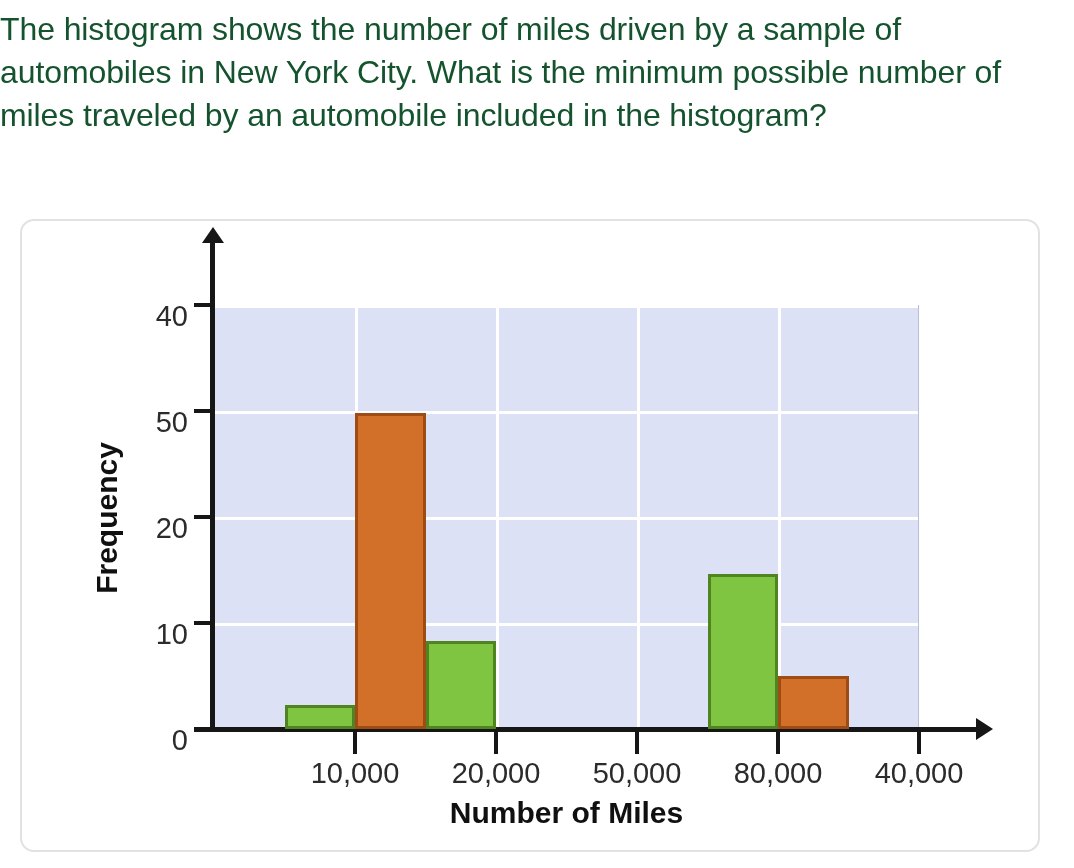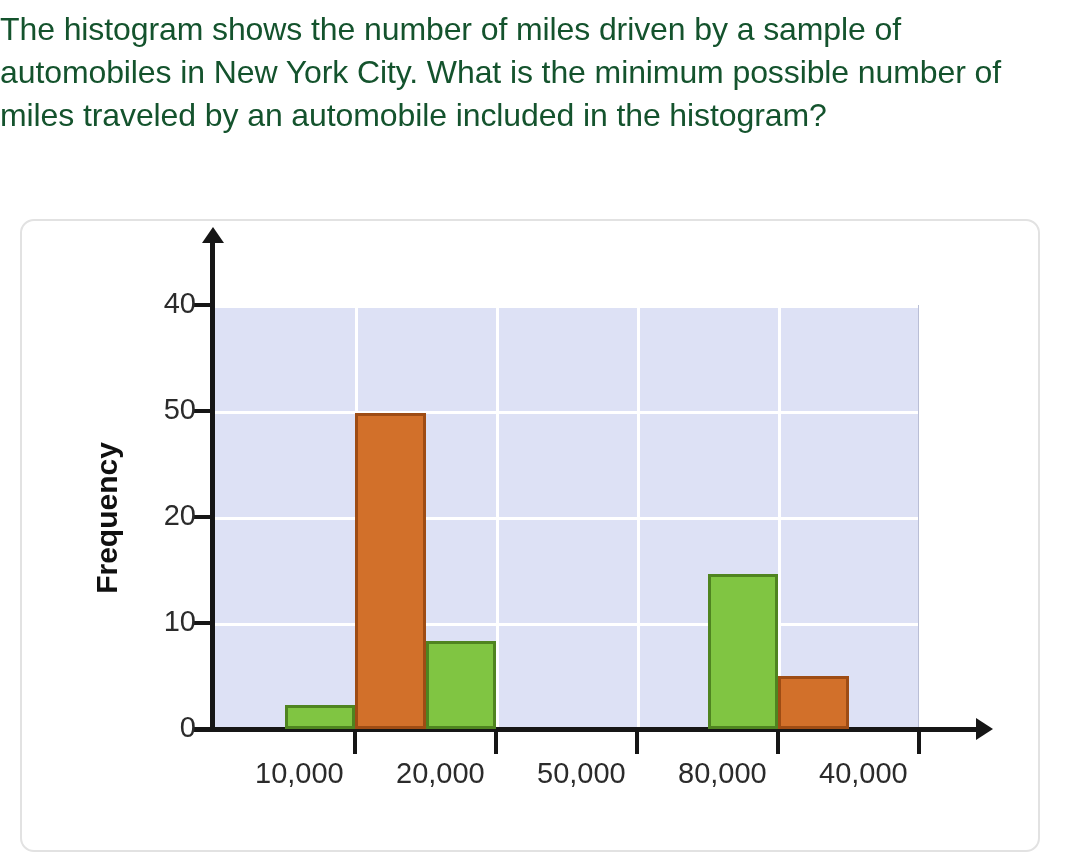--- a/index.html
+++ b/index.html
@@ -126,37 +126,39 @@
     position: absolute;
     right: 0;
     width: 60px;
     text-align: right;
     font-size: 29px;
     color: #2b2b2b;
     font-family: "Liberation Sans", sans-serif;
   }
   .y-tick-label-wrap {
     position: absolute;
-    left: 108px;
+    left: 100px;
     width: 66px;
     height: 34px;
+    margin-top: 13px;
   }
 
   .x-tick-mark {
     position: absolute;
     top: 511px;
     width: 4px;
     height: 22px;
     background: #161616;
   }
   .x-tick-label {
     position: absolute;
     top: 536px;
     width: 200px;
     margin-left: -100px;
+    text-align: center;
     font-size: 29px;
     color: #2b2b2b;
     font-family: "Liberation Sans", sans-serif;
   }
 
   .bar {
     position: absolute;
     box-sizing: border-box;
   }
   .bar.green {
@@ -252,14 +254,15 @@
       </div>
     <div id="bars">
         <div class="bar green" style="left: 262.5px; width: 70.5px; top: 483.62px; height: 24.38px;"></div>
         <div class="bar orange" style="left: 333px; width: 70.5px; top: 192.12px; height: 315.88px;"></div>
         <div class="bar green" style="left: 403.5px; width: 70.5px; top: 420.02px; height: 87.98px;"></div>
         <div class="bar green" style="left: 685.5px; width: 70.5px; top: 353.24px; height: 154.76px;"></div>
         <div class="bar orange" style="left: 756px; width: 70.5px; top: 455px; height: 53px;"></div>
       </div>
 
     <div id="y-axis-title">Frequency</div>
+    <div id="x-axis-title">Number of Miles</div>
   </div>
 </div>
 
 </body></html>

